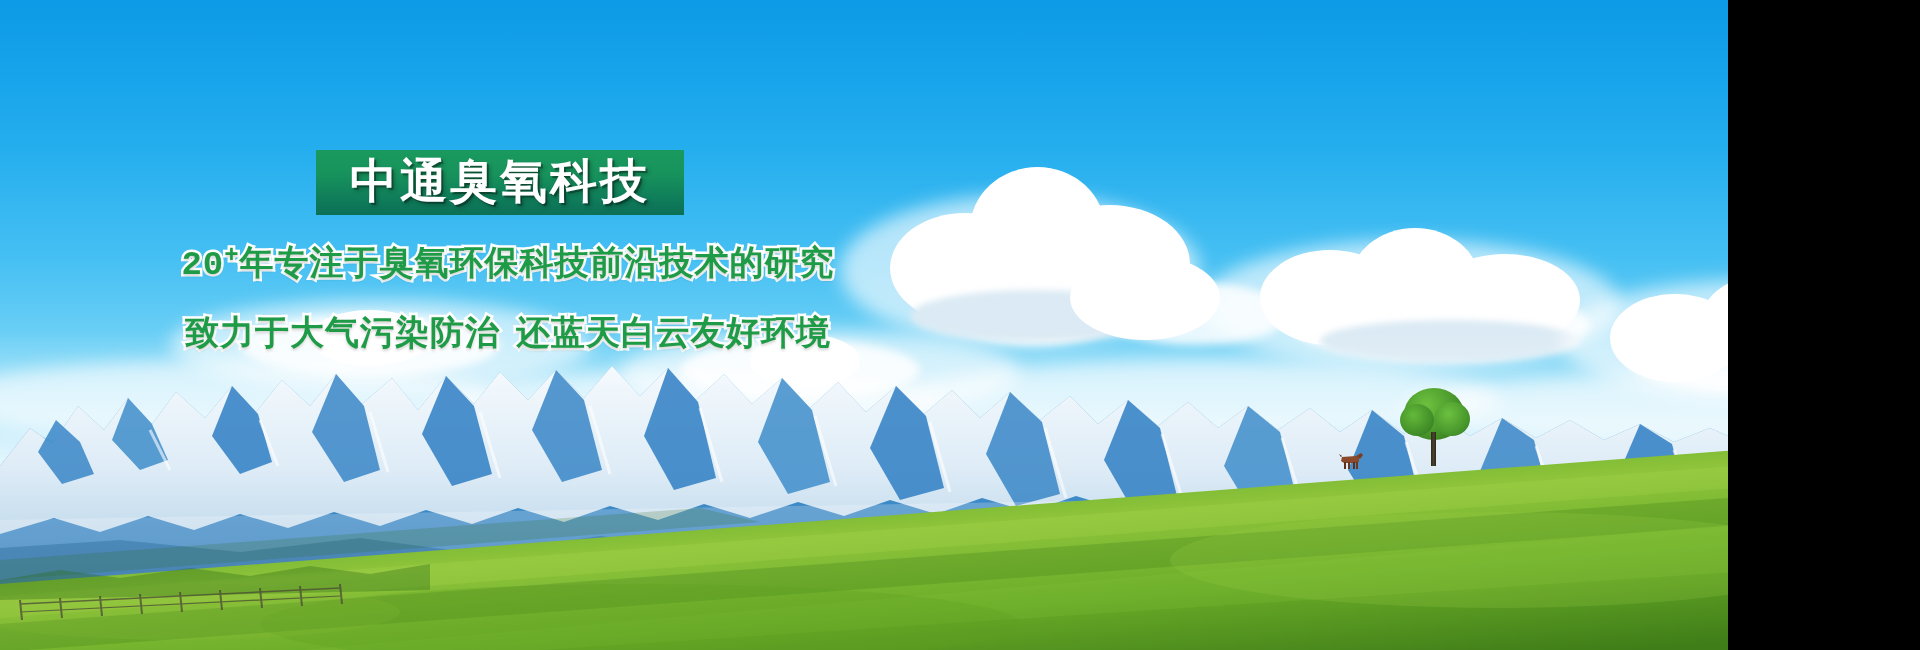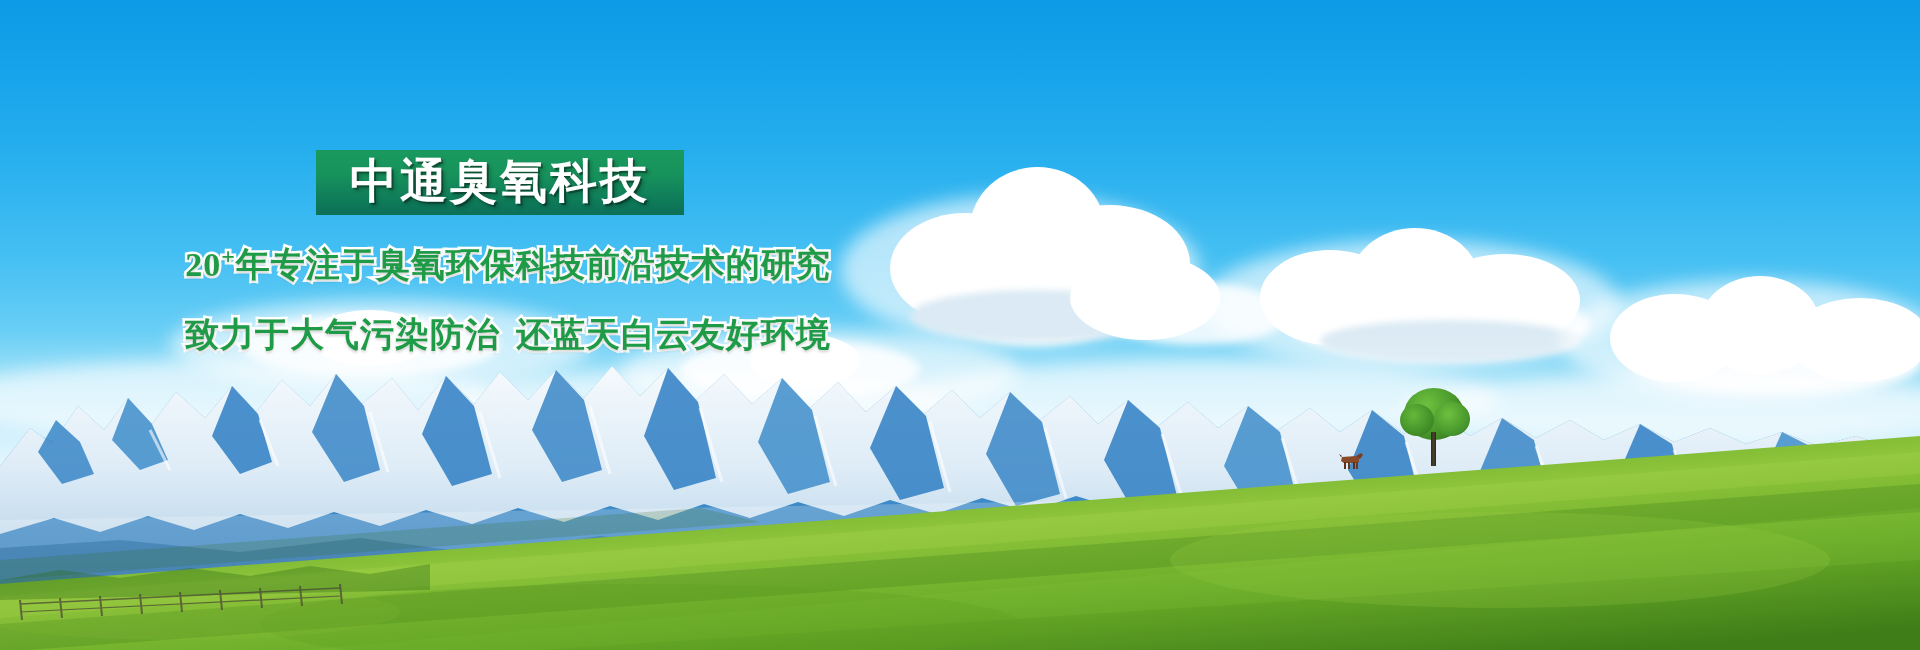--- a/index.html
+++ b/index.html
@@ -1,21 +1,21 @@
 <!DOCTYPE html>
 <html><head>
 <meta charset="utf-8">
 <title>banner</title>
 <style>
   html,body{margin:0;padding:0;background:#000;}
   body{font-family:"Liberation Sans","DejaVu Sans",sans-serif;}
 
   #stage{
     position:relative;
-    width:1920px;
+    width:1728px;
     height:650px;
     overflow:hidden;
     background:#1aa3e8;
   }
 
   
   .sky{
     position:absolute;left:0;top:0;width:1920px;height:650px;
     background:
       linear-gradient(to bottom,
@@ -77,21 +77,21 @@
     letter-spacing:3px;
     color:#ffffff;
     text-shadow:
       2px 2px 0 rgba(0,0,0,.30),
       3px 3px 4px rgba(0,0,0,.28);
     white-space:nowrap;
   }
 
   .slogan{
     margin-top:26px;
-    font-family:Liberation Serif, serif;
+    font-family:Liberation Mono, monospace;
     font-weight:bold;
     font-size:34px;
     letter-spacing:1px;
     color:#1e9b46;
     white-space:nowrap;
     line-height:1.42;
     -webkit-text-stroke:5px #ffffff;
     paint-order:stroke fill;
     text-shadow:0 2px 3px rgba(0,0,0,.18);
     padding-left:16px;

